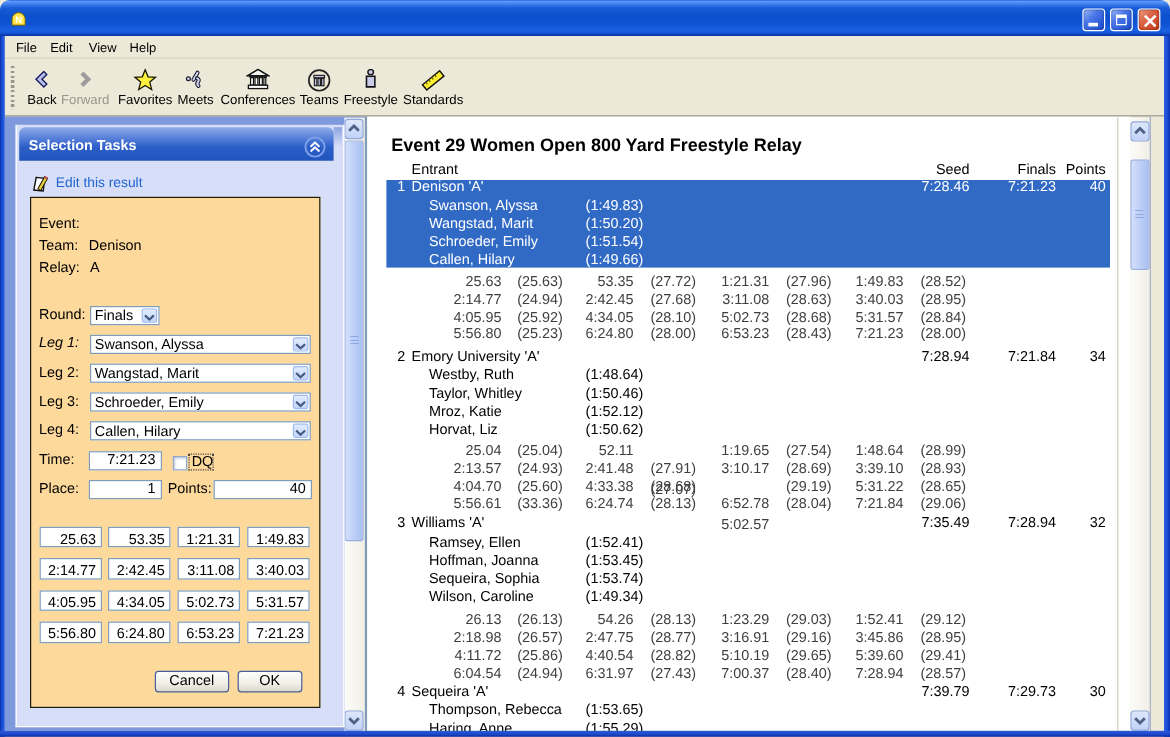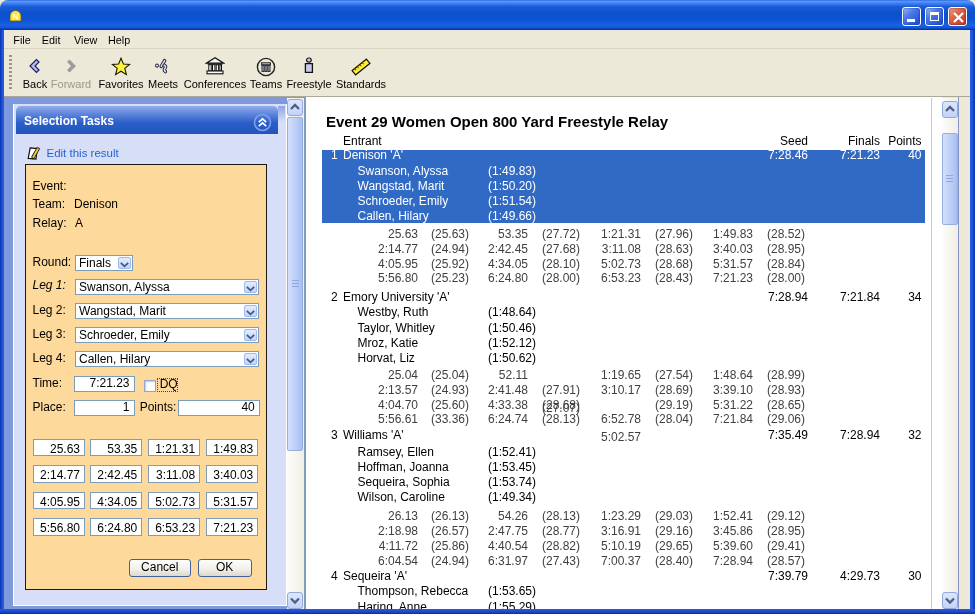--- a/index.html
+++ b/index.html
@@ -448,21 +448,21 @@
     <div class="t g" style="top:553.8px;left:431px;">(24.94)</div>
     <div class="t g" style="top:553.8px;right:447px;">6:31.97</div>
     <div class="t g" style="top:553.8px;left:542px;">(27.43)</div>
     <div class="t g" style="top:553.8px;right:334px;">7:00.37</div>
     <div class="t g" style="top:553.8px;left:655px;">(28.40)</div>
     <div class="t g" style="top:553.8px;right:222px;">7:28.94</div>
     <div class="t g" style="top:553.8px;left:767px;">(28.57)</div>
     <div class="t " style="top:569.1px;left:331px;">4</div>
     <div class="t " style="top:569.1px;left:343px;">Sequeira 'A'</div>
     <div class="t " style="top:569.1px;right:167px;">7:39.79</div>
-    <div class="t " style="top:569.1px;right:95px;">4:29.73</div>
+    <div class="t " style="top:569.1px;right:95px;">7:29.73</div>
     <div class="t " style="top:569.1px;right:53.5px;">30</div>
     <div class="t " style="top:584.4px;left:357.5px;">Thompson, Rebecca</div>
     <div class="t " style="top:584.4px;left:488px;">(1:53.65)</div>
     <div class="t " style="top:599.7px;left:357.5px;">Haring, Anne</div>
     <div class="t " style="top:599.7px;left:488px;">(1:55.29)</div>
 <div class="bl"></div>
     <div class="br"></div>
     <div class="bb"></div>
 </div>
 </body></html>

